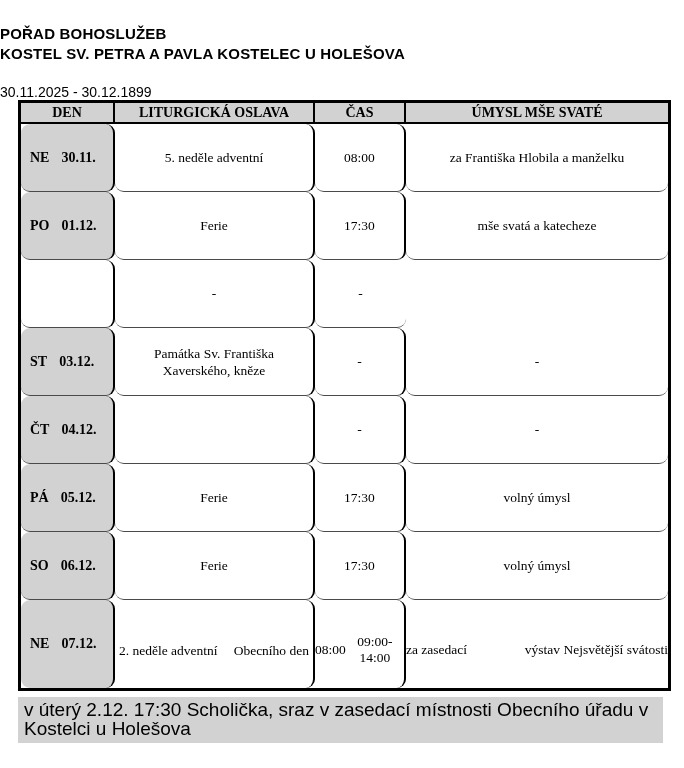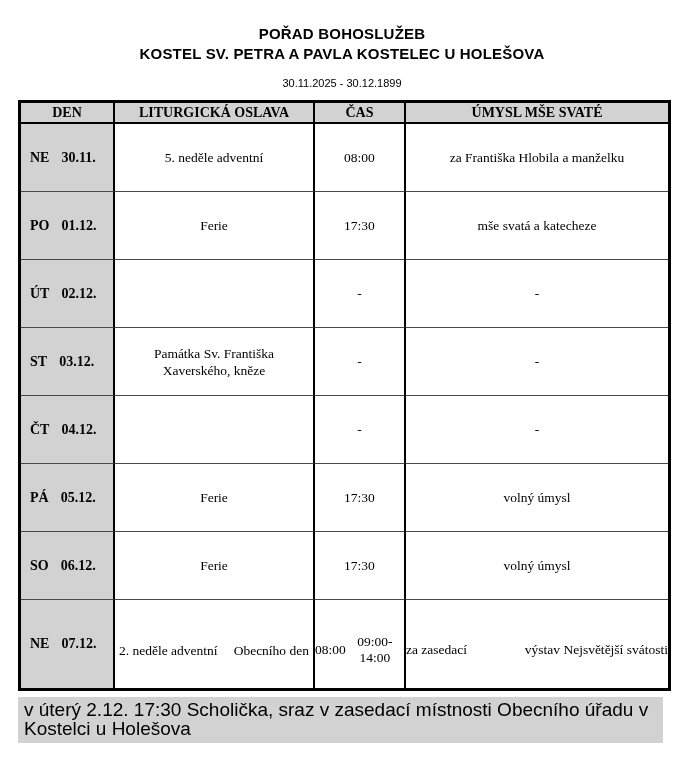--- a/index.html
+++ b/index.html
@@ -4,23 +4,23 @@
 <style>
   html, body { margin: 0; padding: 0; }
   body {
     width: 684px; height: 768px;
     background: #ffffff;
     font-family: "Liberation Sans", sans-serif;
     color: #000;
     position: relative;
     overflow: hidden;
   }
-  .titles { padding-top: 24px; text-align: center; }
+  .titles { padding-top: 24px; text-align: left; }
   .title-line { font-size: 15px; font-weight: bold; line-height: 20px; letter-spacing: .2px; }
-  .date-line { font-size: 11px; line-height: 20px; margin-top: 9px; }
+  .date-line { font-size: 14px; line-height: 20px; margin-top: 18px; }
 
   .tbl {
     position: absolute; left: 18px; top: 100px;
     width: 647px;
     border: 3px solid #000;
     box-sizing: content-box;
     background: #fff;
     font-family: Liberation Serif, serif;
   }
   .tr { display: grid; grid-template-columns: 94px 200px 91px 262px; }
@@ -36,21 +36,21 @@
   .td:last-child, .th:last-child { border-right: none; }
   .tr:last-child .td { border-bottom: none; }
 
   .th {
     height: 21px;
     background: #d2d2d2;
     font-weight: bold;
     font-size: 14px;
     border-bottom: 2px solid #000;
   }
-  .body-row .td { height: 68px; }
+  .body-row .td { height: 68px; border-radius: 9px; }
   .tr.tall .td { height: 88px; }
 
   .day-cell {
     background: #d2d2d2;
     justify-content: flex-start;
     padding-left: 9px;
     font-weight: bold;
     font-size: 14px;
     gap: 12px;
     text-align: left;
@@ -105,24 +105,20 @@
     <div class="td day-cell">
       <span>PO</span>
       <span>01.12.</span>
     </div>
     <div class="td celebration-cell">Ferie</div>
     <div class="td">17:30</div>
     <div class="td">mše svatá a katecheze</div>
   </div>
 
   <div class="tr body-row">
-    <div class="td day-cell">
-      <span>ÚT</span>
-      <span>02.12.</span>
-    </div>
     <div class="td celebration-cell"></div>
     <div class="td">-</div>
     <div class="td">-</div>
   </div>
 
   <div class="tr body-row">
     <div class="td day-cell">
       <span>ST</span>
       <span>03.12.</span>
     </div>

